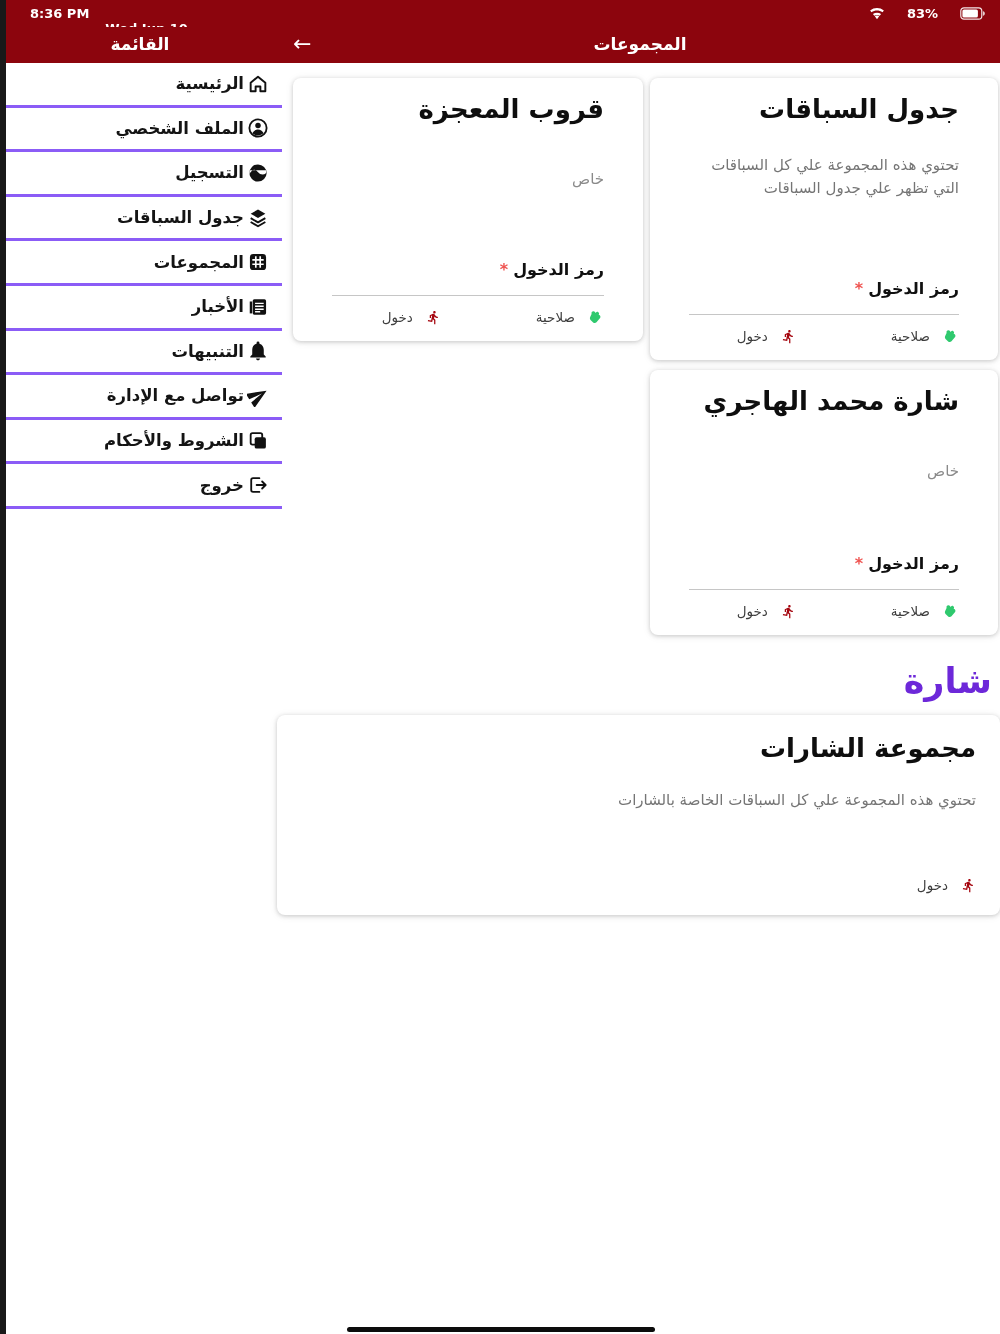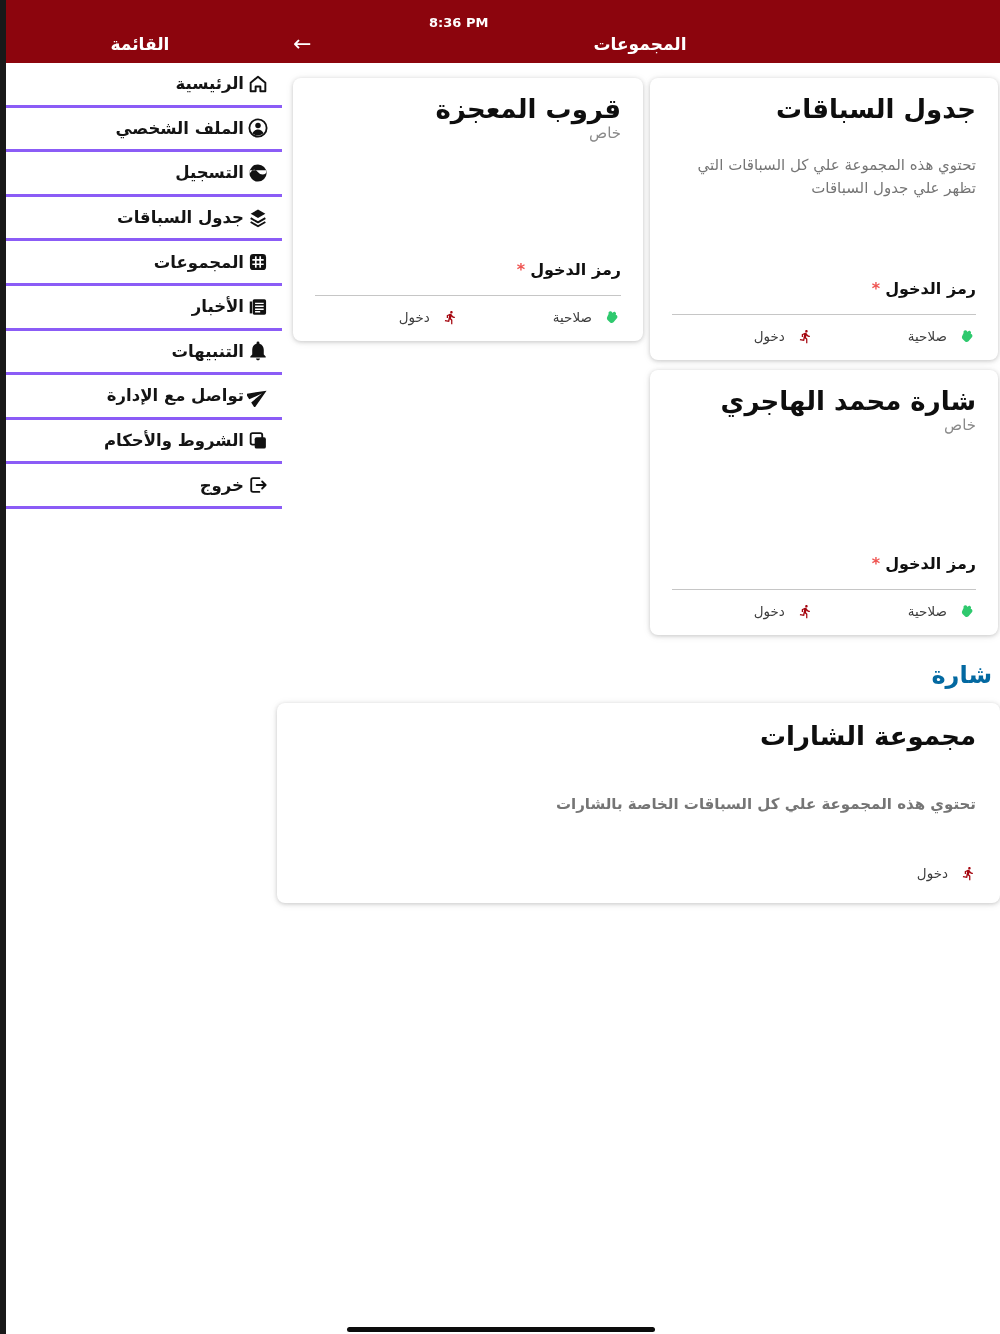--- a/index.html
+++ b/index.html
@@ -5,52 +5,52 @@
   * { box-sizing: border-box; margin: 0; padding: 0; }
   html,body { background:#e9e9e9; }
   body { font-family:"DejaVu Sans","Liberation Sans",sans-serif; }
   .screen { position:relative; width:1000px; height:1334px; background:#fff; overflow:hidden; margin:0 auto; }
 
   
   .edge-strip { position:absolute; left:0; top:0; width:6px; height:100%; background:#191919; z-index:9; }
 
   
   .statusbar { position:absolute; top:0; left:0; right:0; height:27px; background:#8c050d; color:#fff;
-    display:flex; justify-content:space-between; align-items:center; padding:0 14px 0 30px; font-size:13px; font-weight:700;flex-direction:column; }
+    display:flex; justify-content:space-between; align-items:center; padding:0 14px 0 30px; font-size:13px; font-weight:700; }
   .sb-left { display:flex; gap:16px; align-items:center; }
   .sb-right { display:flex; gap:22px; align-items:center; font-weight:600; }
   .navbar { position:absolute; top:27px; left:0; right:0; height:36px; background:#8c050d; color:#fff; }
   .drawer-title { position:absolute; left:0; top:0; width:280px; text-align:center; line-height:34px; font-size:17px; font-weight:700; }
   .back-btn { position:absolute; left:293px; top:0; line-height:33px; font-size:22px; cursor:pointer; }
   .page-title { position:absolute; left:280px; right:0; top:0; text-align:center; line-height:34px; font-size:17px; font-weight:700; }
 
   
   .sidebar { position:absolute; left:6px; top:63px; width:276px; background:#fff; direction:rtl; z-index:2; }
   .side-item { height:44.6px; display:flex; align-items:center; gap:3px; padding:0 13px 0 16px;
     border-bottom:3px solid #8b5cf6; font-size:16.5px; font-weight:600; color:#141414; cursor:pointer; }
   .side-item svg { flex:0 0 auto; }
 
   
   .content { position:absolute; left:285px; right:0; top:63px; direction:rtl; }
   .cards-grid { display:grid; grid-template-columns:348px 350px; gap:10px 7px; padding:15px 2px 0 8px; align-items:start; }
   .card { background:#fff; border-radius:8px; box-shadow:0 1px 4px rgba(0,0,0,.18), 0 1px 10px rgba(0,0,0,.07);
-    display:flex; flex-direction:column; padding:16px 22px 8px; }
+    display:flex; flex-direction:column; padding:16px 39px 8px; }
   .card-title { font-size:26px; font-weight:700; color:#0e0e0e; }
   .card-desc { margin-top:30px; color:#757575; font-size:15px; line-height:1.55; }
-  .private-label { color:#8a8a8a; font-size:15px;font-family:Liberation Serif, serif; }
+  .private-label { margin-top:46px; color:#8a8a8a; font-size:15px; }
   .code-label { margin-top:auto; font-size:16px; font-weight:700; color:#101010; }
   .req { color:#ef5350; margin-inline-start:5px; font-weight:700; }
   .input-line { height:1px; background:#c6c6c6; margin-top:16px; }
   .card-actions { display:flex; align-items:center; gap:95px; padding:13px 2px 8px; font-size:13.5px; color:#3d3d3d; }
   .action { display:flex; align-items:center; gap:13px; font-weight:500; cursor:pointer; }
 
-  .section-title { font-size:24px; font-weight:700; color:#0369a1; margin:26px 8px 14px 0; }
+  .section-title { font-size:35px; font-weight:700; color:#6d28d9; margin:26px 8px 14px 0; }
   .wide-card { background:#fff; border-radius:8px; box-shadow:0 1px 4px rgba(0,0,0,.18), 0 1px 10px rgba(0,0,0,.07);
     height:200px; width:calc(100% + 8px); display:flex; flex-direction:column; padding:18px 24px 22px; }
-  .wide-card .card-desc { margin-top:42px;font-weight:bold; }
+  .wide-card .card-desc { margin-top:26px; }
   .wide-card .action { margin-top:auto; align-self:flex-start; }
 
   .home-indicator { position:absolute; left:347px; bottom:2px; width:308px; height:5px; border-radius:3px; background:#0c0c0c; z-index:10; cursor:grab; }
 </style>
 </head>
 <body>
 
 <div class="screen">
   <div class="edge-strip"></div>
 

